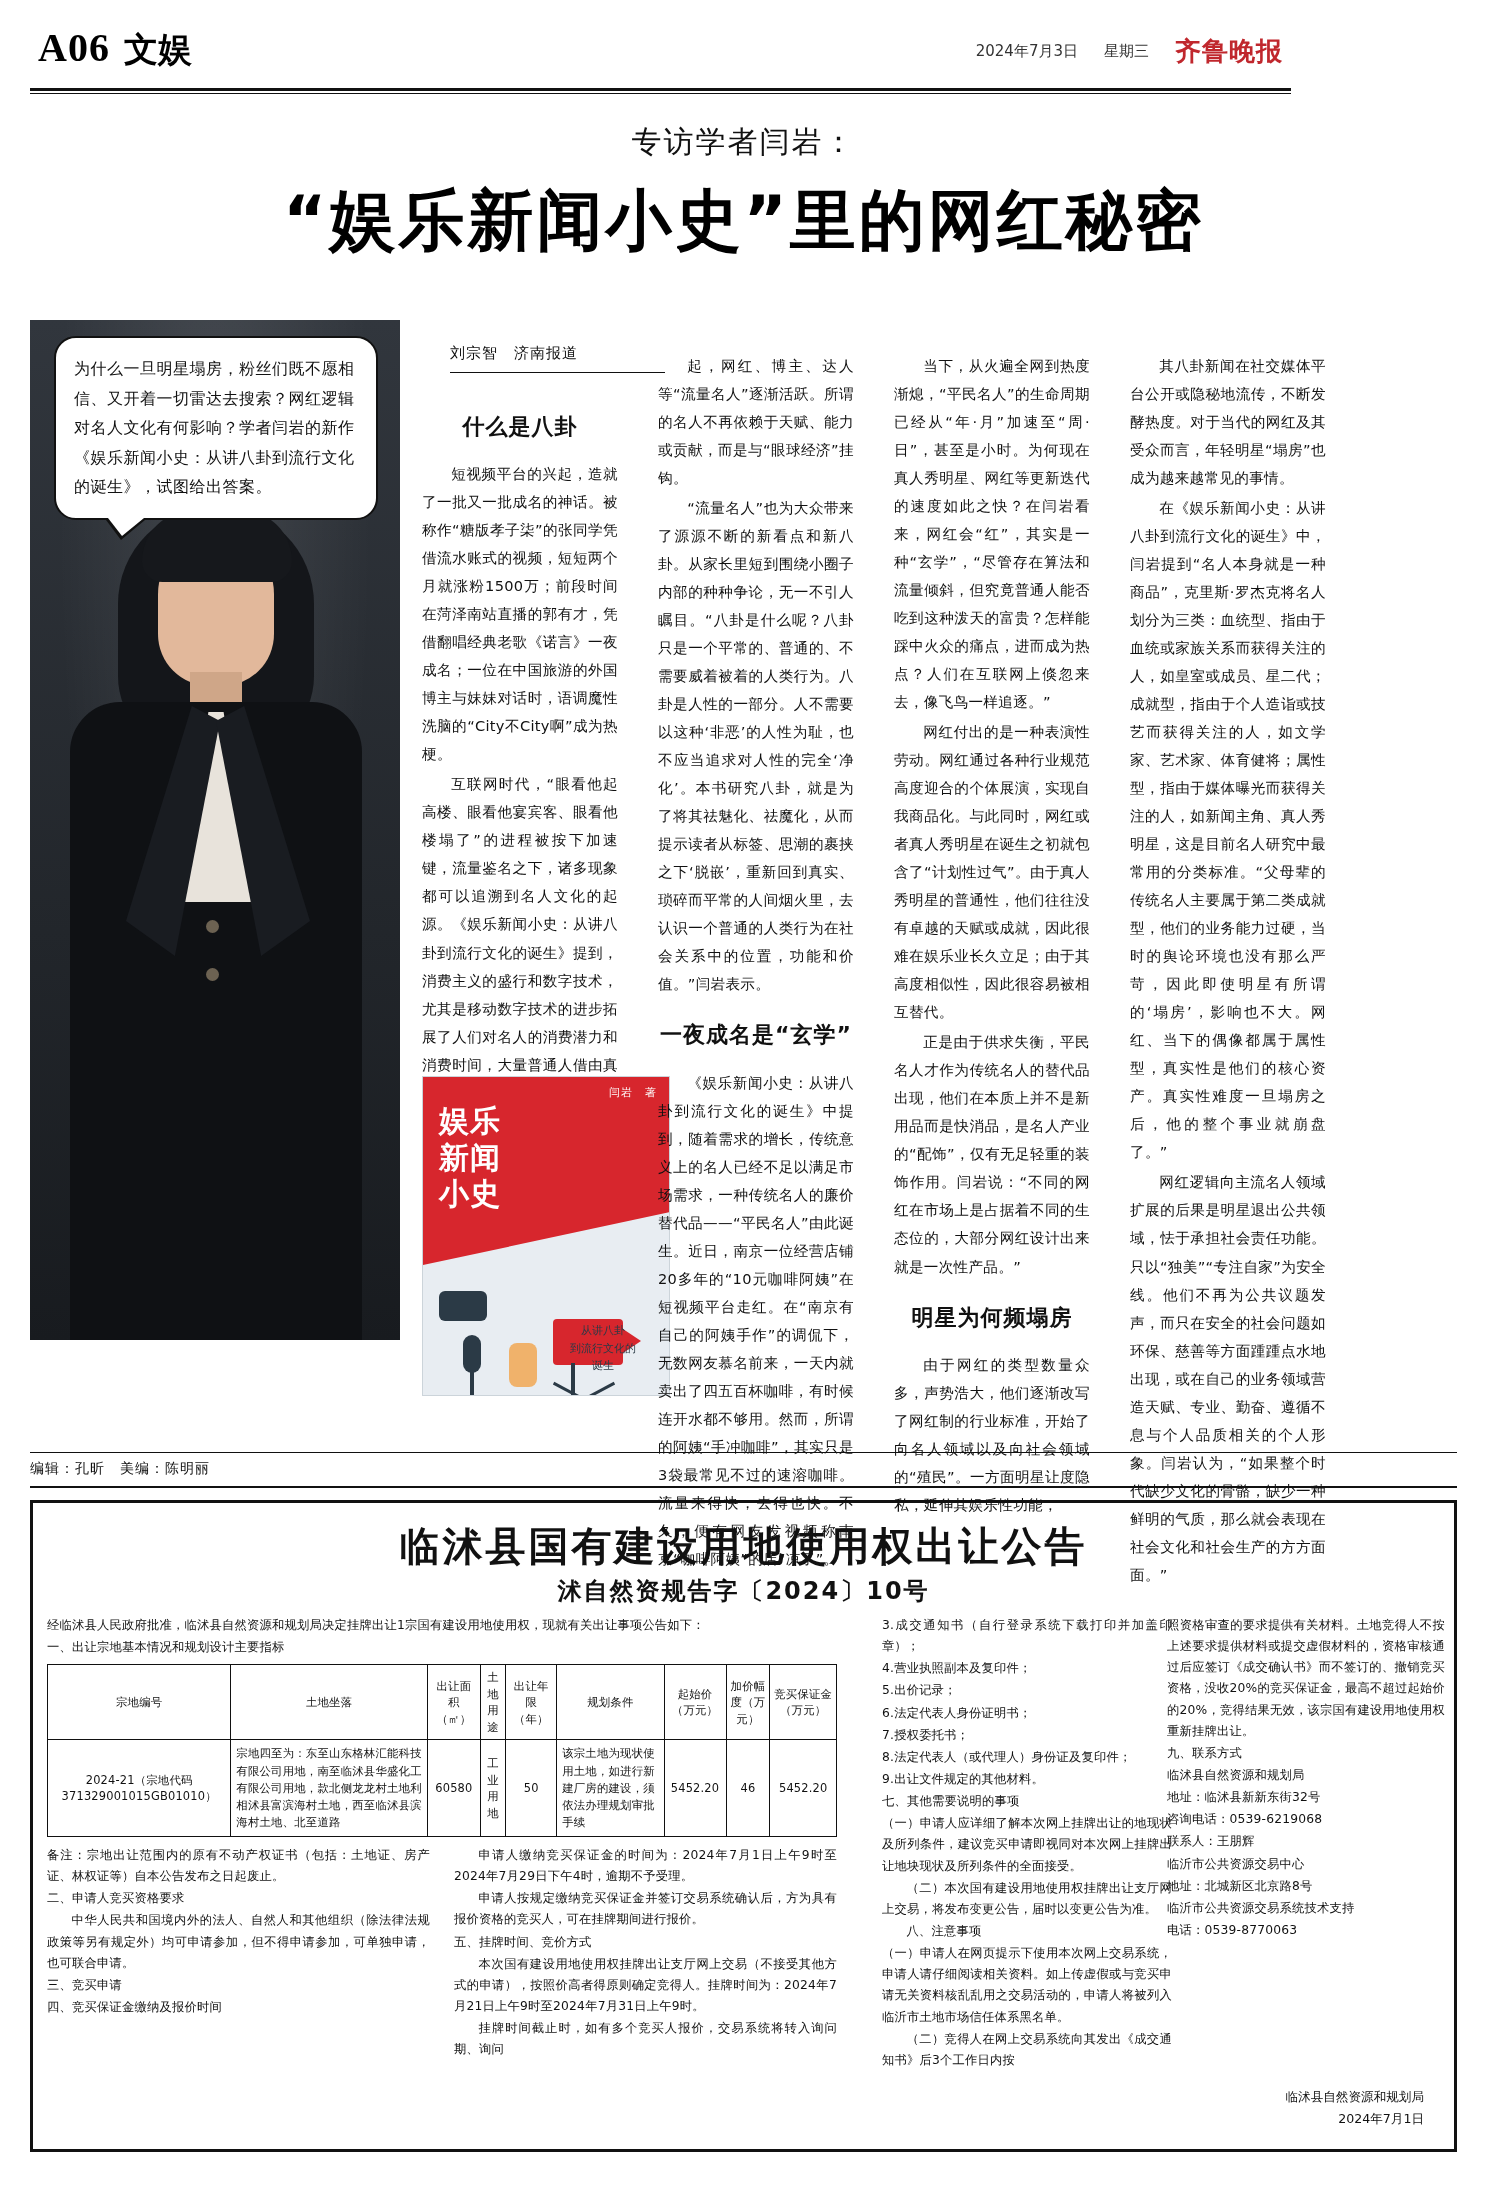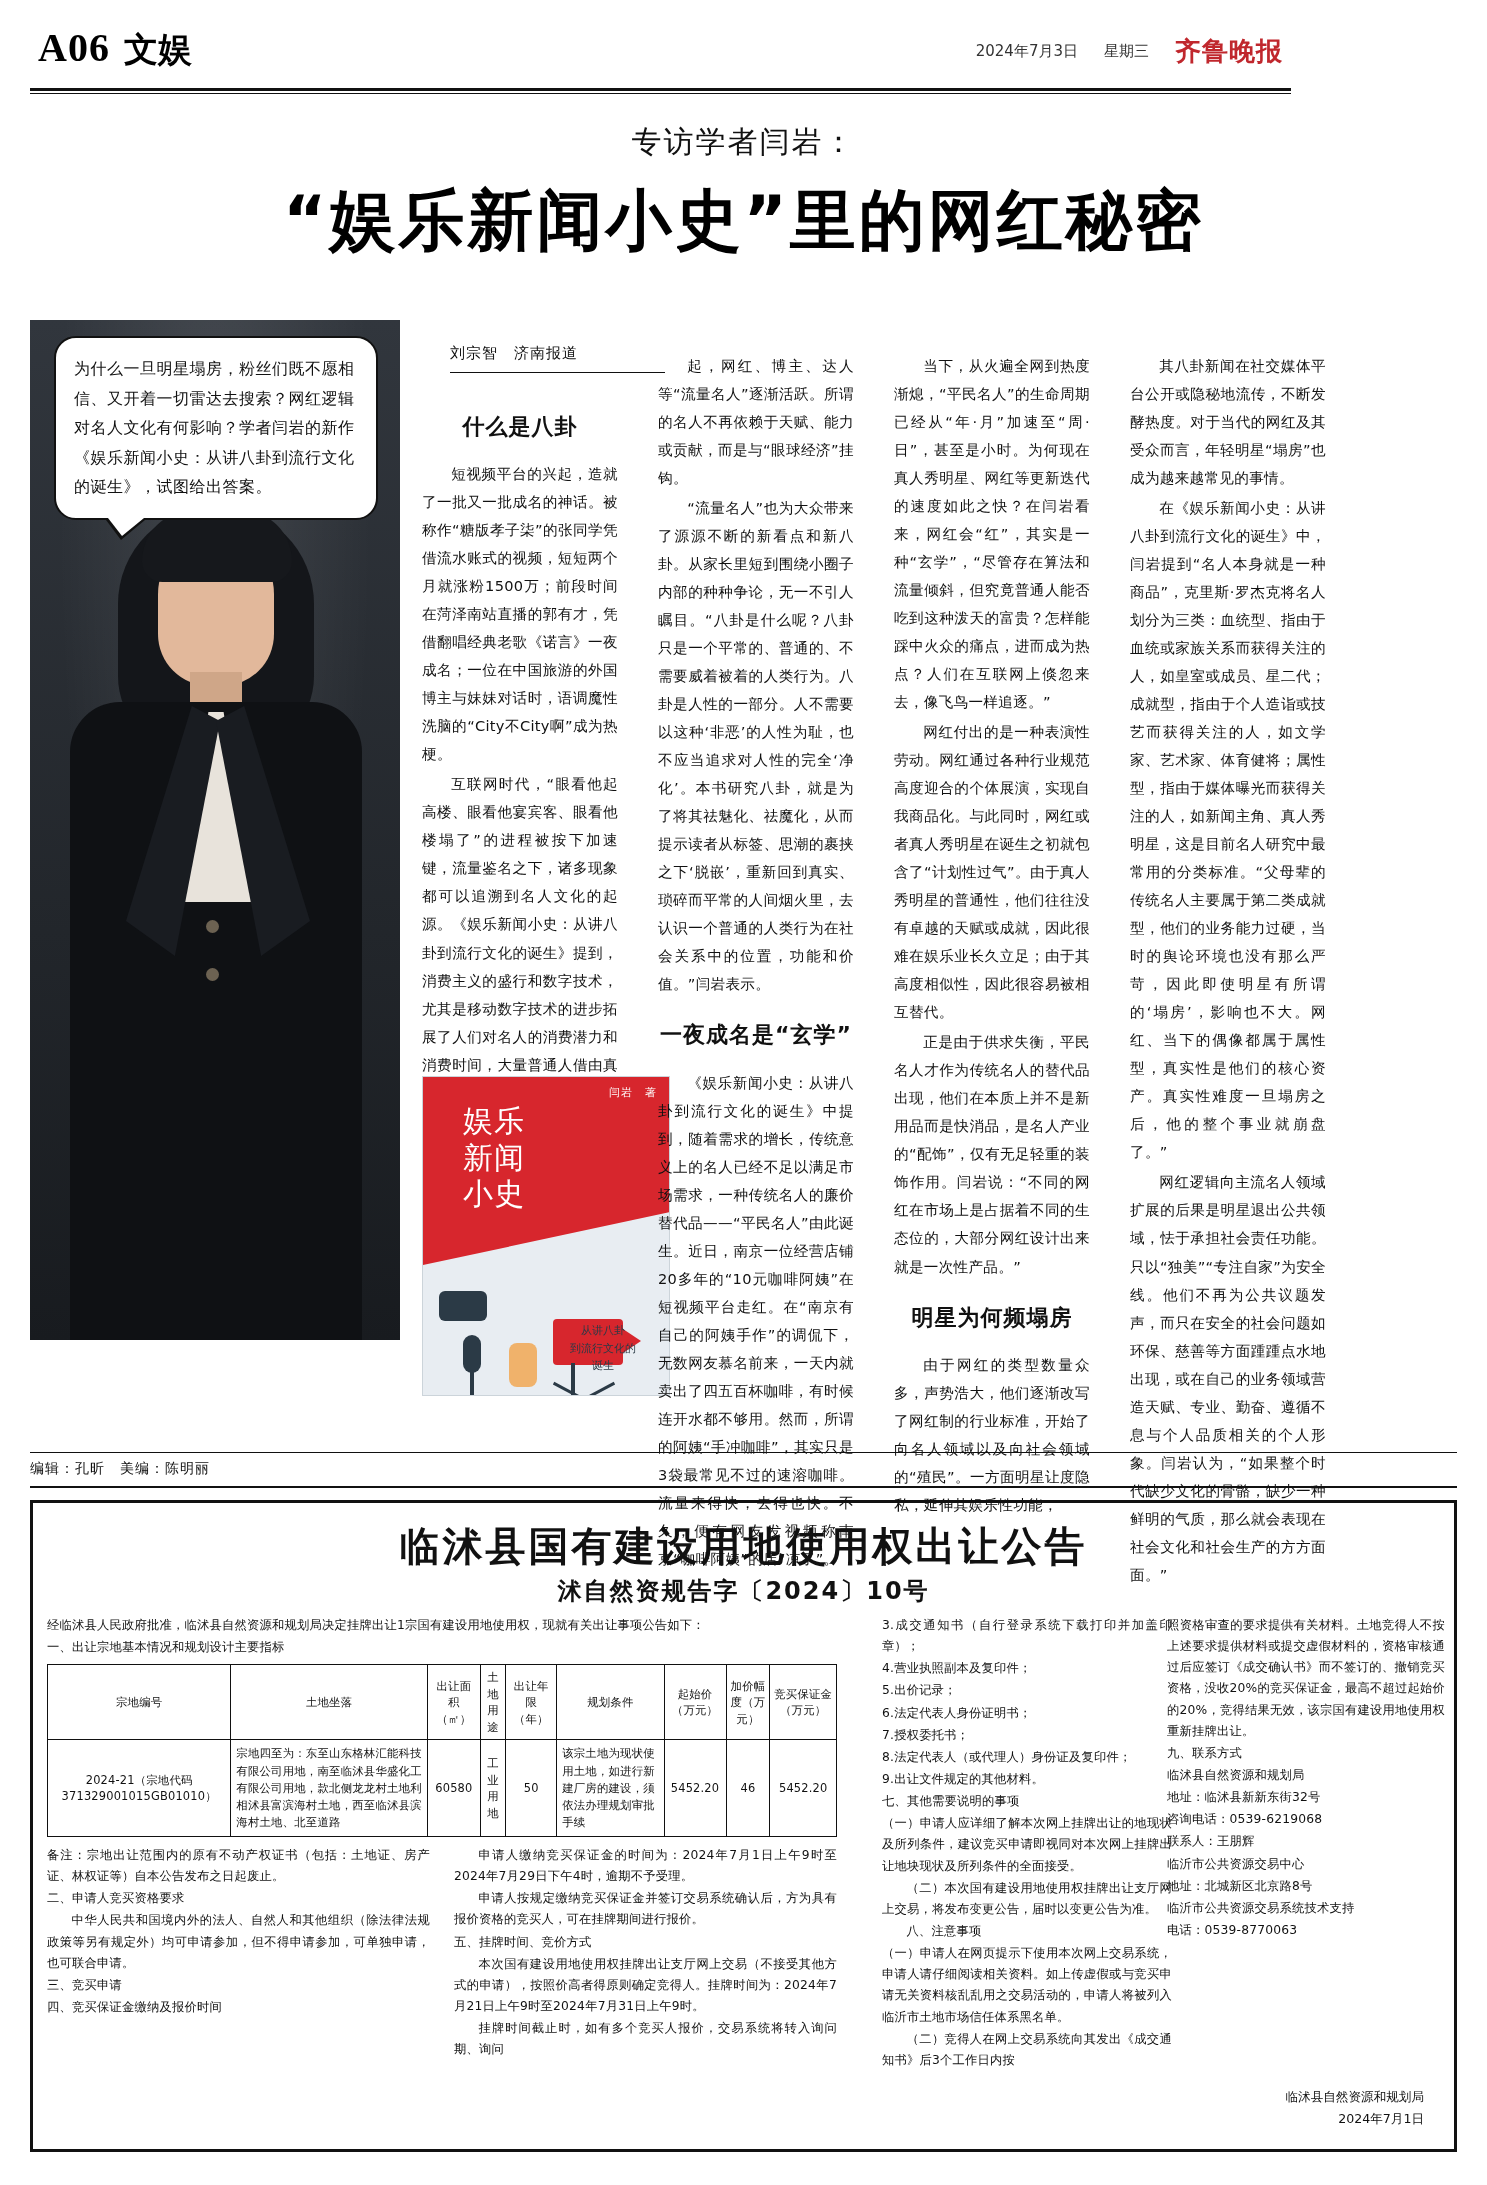--- a/index.html
+++ b/index.html
@@ -132,22 +132,22 @@
   .bookcover{
     position:absolute;left:392px;top:756px;width:246px;height:318px;
     background:#e8edf2;overflow:hidden;border:1px solid #ccd4da;
   }
   .bc-red{
     position:absolute;left:0;top:0;width:246px;height:188px;background:#d7262d;
     clip-path:polygon(0 0,100% 0,100% 72%,0 100%);
   }
   .bc-title{
     position:absolute;left:16px;top:26px;
-    font-family:"DejaVu Sans", sans-serif;font-weight:normal;color:#fff;
-    font-size:30px;line-height:1.22;letter-spacing:1px;margin-left:24px;
+    font-family:"DejaVu Sans", sans-serif;font-weight:bold;color:#fff;
+    font-size:30px;line-height:1.22;letter-spacing:1px;
   }
   .bc-author{
     position:absolute;right:12px;top:8px;font-family:"DejaVu Sans", sans-serif;
     font-size:11px;color:#fff;letter-spacing:1px;
   }
   .bc-sub{
     position:absolute;right:14px;bottom:20px;width:104px;text-align:center;
     font-family:Liberation Serif, serif;font-size:11px;color:#2b3a46;line-height:1.6;
   }
   .bc-shapes{position:absolute;left:0;bottom:0;width:246px;height:150px;}

